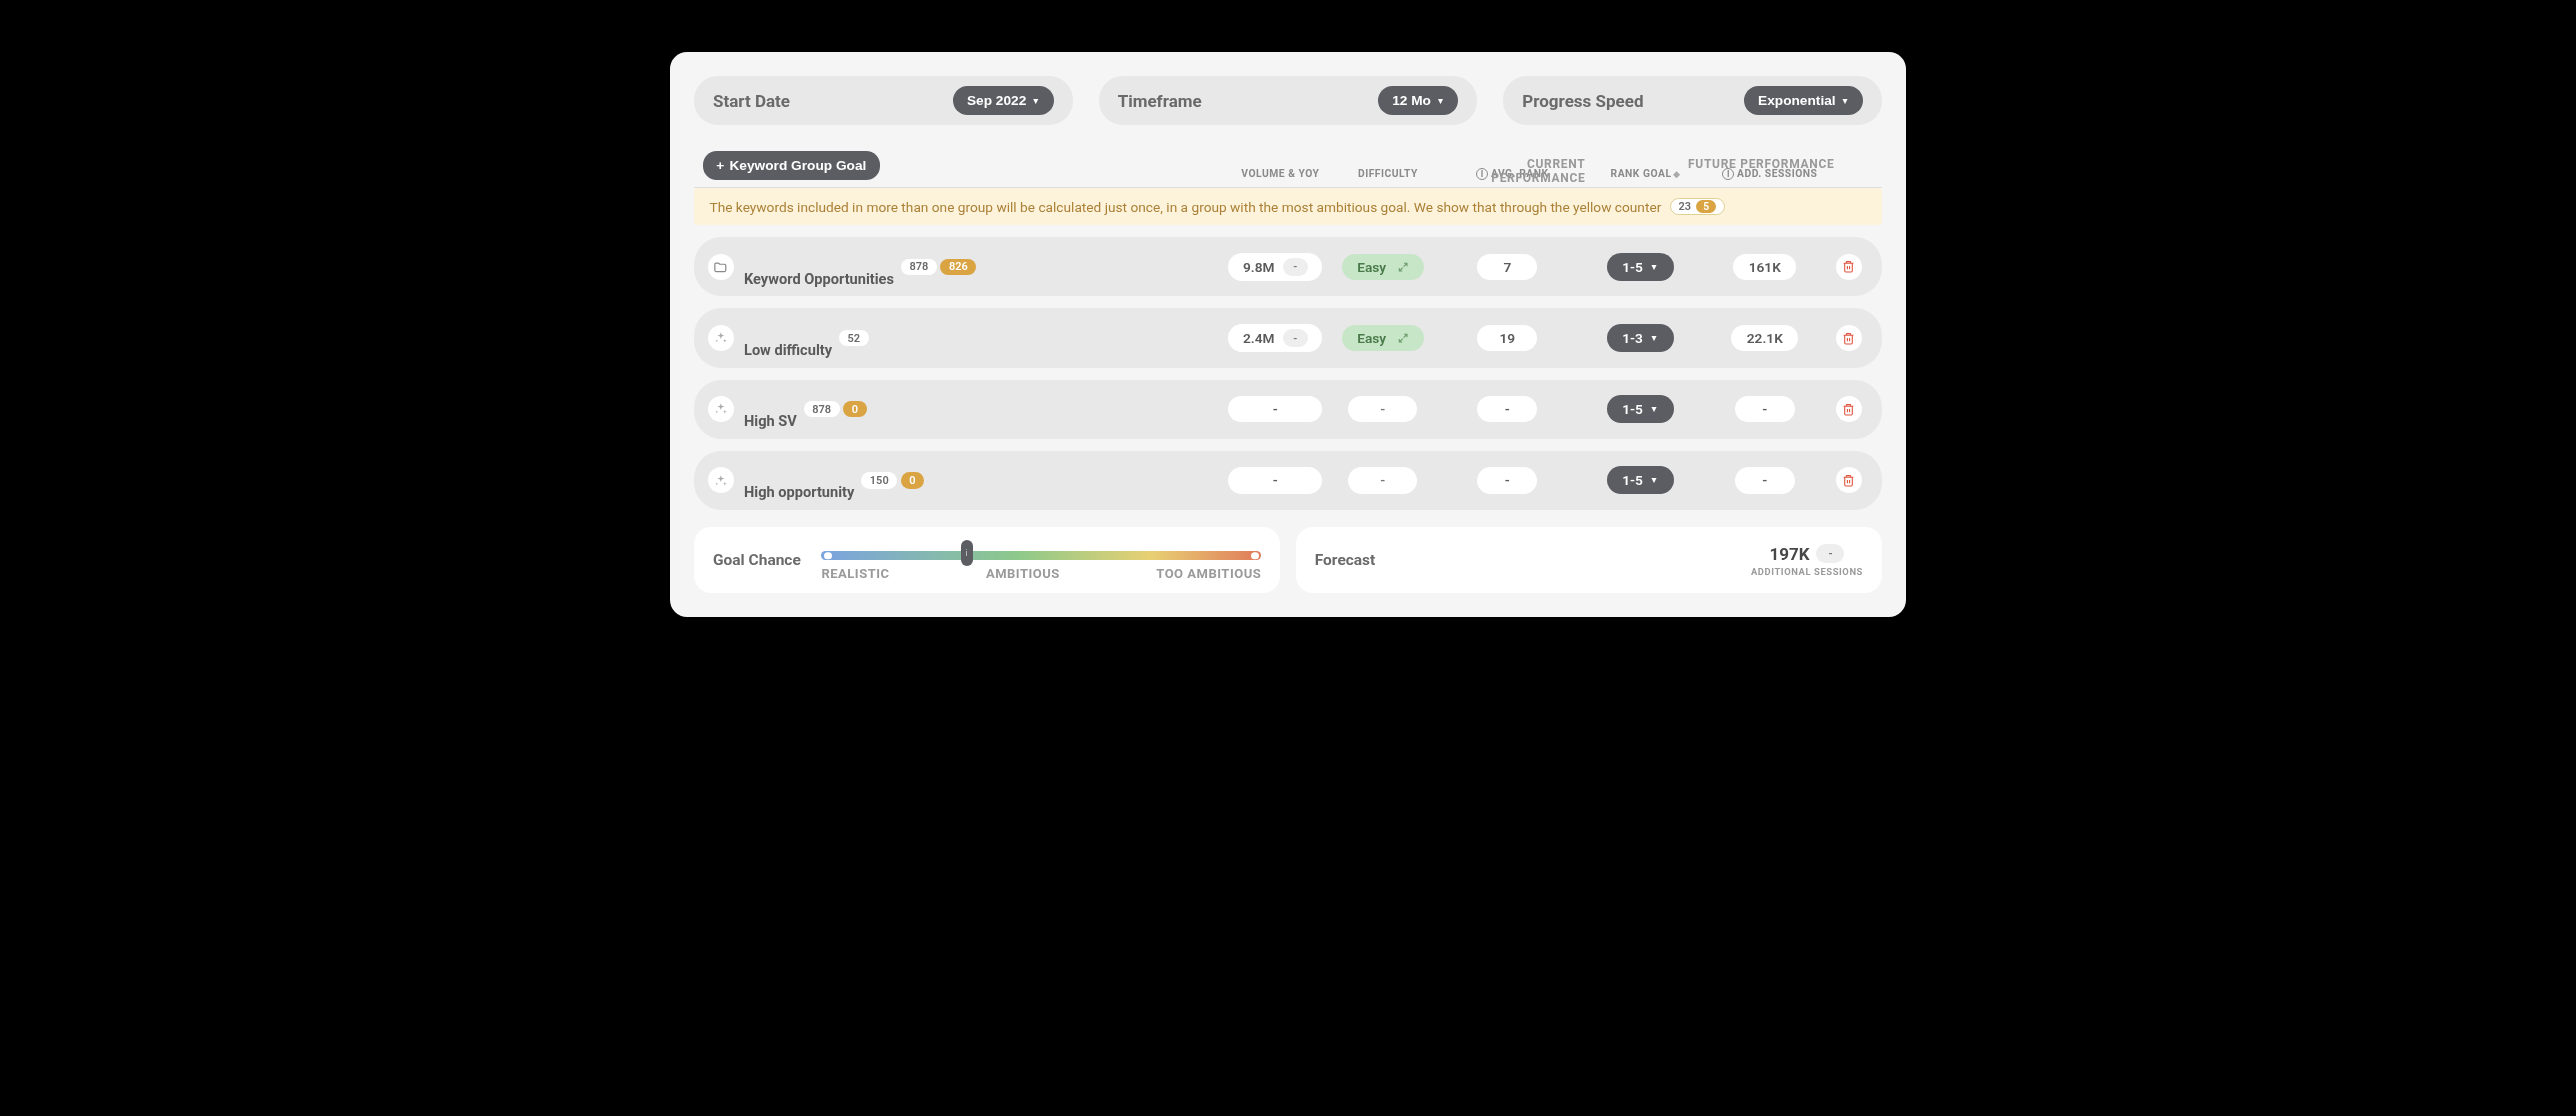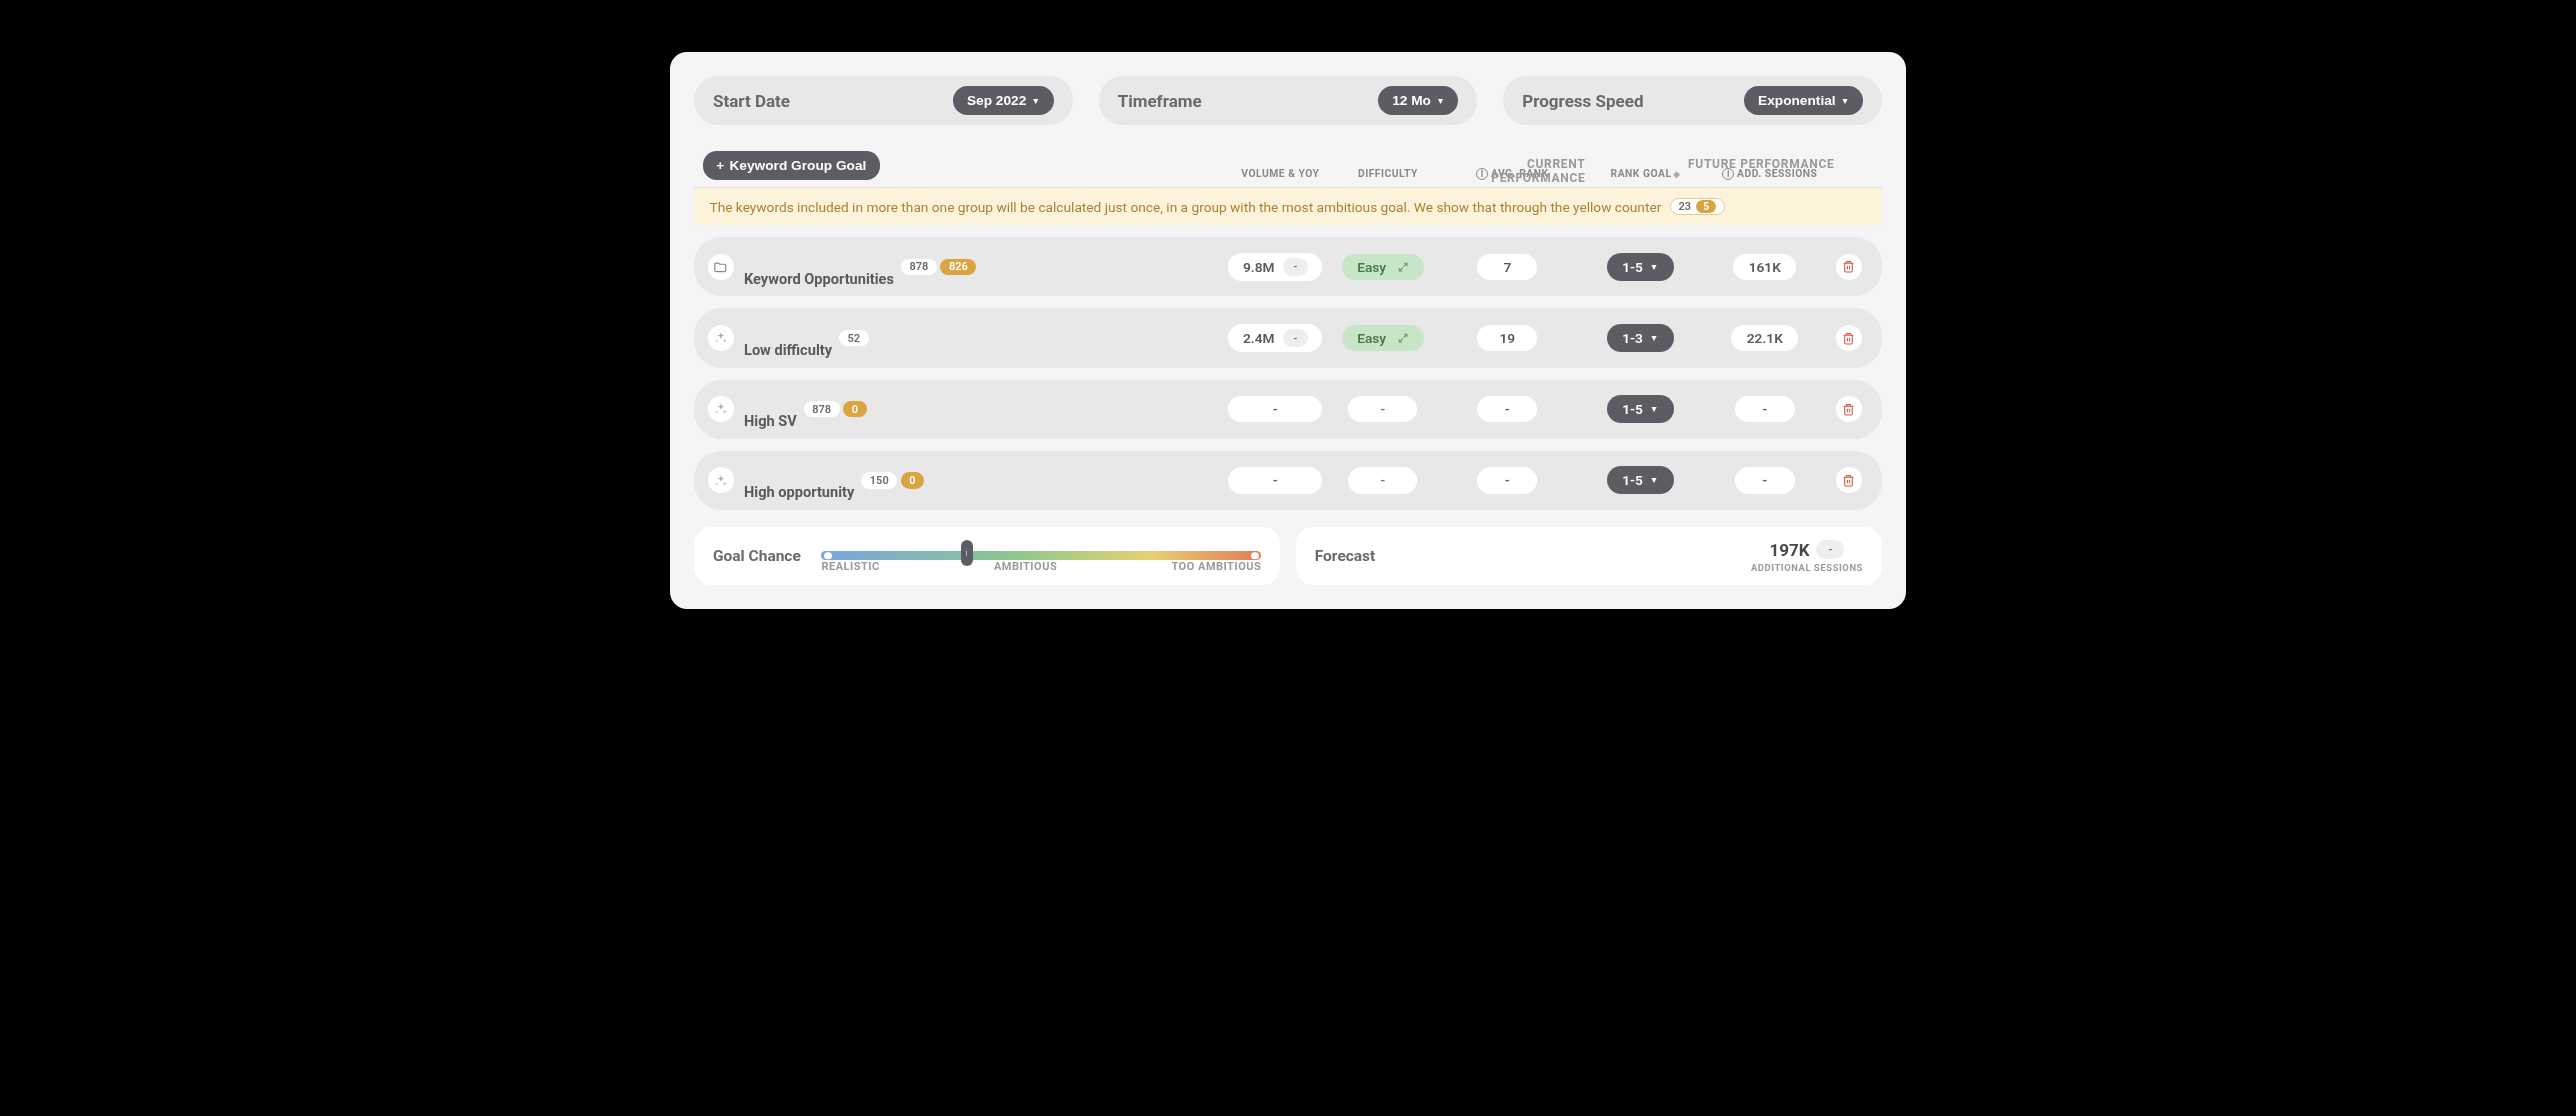--- a/index.html
+++ b/index.html
@@ -306,22 +306,22 @@
     align-items: center;
     justify-content: center;
     color: #ccc;
     font-size: 8.6px;
     cursor: grab;
     transform: translateX(-50%);
   }
   .slider-labels {
     display: flex;
     justify-content: space-between;
-    margin-top: 0;
-    font-size: 11px;
+    margin-top: 6px;
+    font-size: 13px;
     font-weight: 700;
     letter-spacing: 0.5px;
     color: #9a9a9a;
   }
   .forecast-result {
     text-align: center;
     display: flex;
     flex-direction: column;
     align-items: center;
   }

